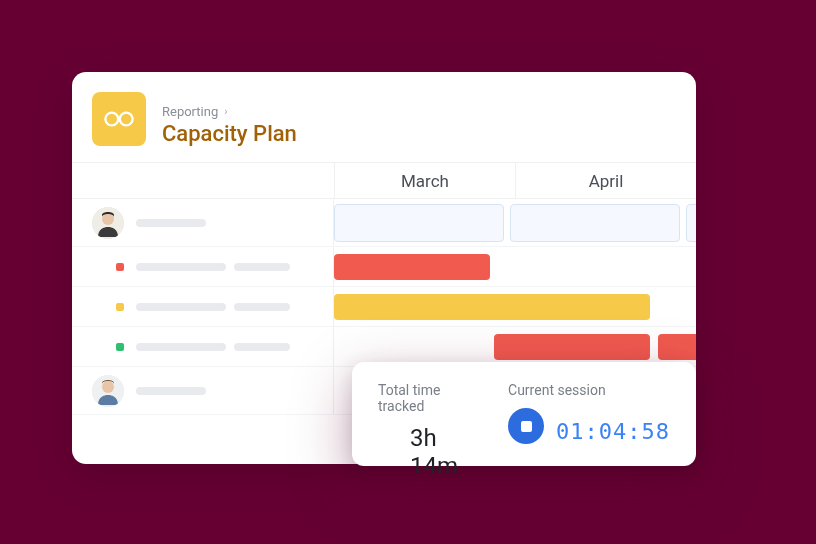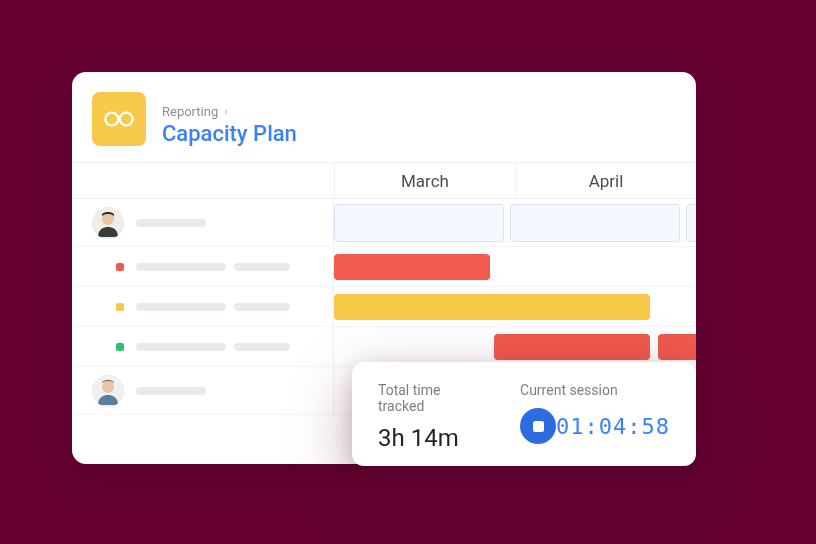--- a/index.html
+++ b/index.html
@@ -44,21 +44,21 @@
     color: #8a8f98;
     display: flex;
     align-items: center;
     gap: 6px;
     margin-bottom: 2px;
   }
   .chevron { font-size: 11px; color: #a8acb3; }
   .page-title {
     font-size: 22px;
     font-weight: 500;
-    color: #3b82f6;
+    color: #a16207;
   }
   .month-row {
     display: flex;
     height: 36px;
     border-bottom: 1px solid #eef0f2;
   }
   .left-col {
     width: 262px;
     flex-shrink: 0;
     border-right: 1px solid #eef0f2;
@@ -136,22 +136,22 @@
     height: 104px;
     background: #fff;
     border-radius: 12px;
     box-shadow: 0 20px 60px rgba(102,0,51,0.35), 0 6px 20px rgba(0,0,0,0.15);
     display: flex;
     padding: 20px 26px;
     gap: 36px;
   }
   .timer-col { display: flex; flex-direction: column; gap: 10px; }
   .timer-label { font-size: 14px; color: #7a7f87; }
-  .timer-val { font-size: 24px; color: #1f2328; font-weight: 400; }
-  .session-row { display: flex; align-items: center; }
+  .timer-val { font-size: 24px; color: #1f2328; font-weight: 400; margin-left: 32px; }
+  .session-row { display: flex; align-items: flex-end; gap: 12px; }
   .stop-btn {
     width: 36px; height: 36px; border-radius: 50%;
     display: flex; align-items: center; justify-content: center;
     cursor: pointer;
   }
   .stop-inner { width: 11px; height: 11px; background: #fff; border-radius: 2px; }
   .session-time {
     font-family: ui-monospace, Menlo, Consolas, monospace;
     font-size: 22px;
     letter-spacing: 1px;

